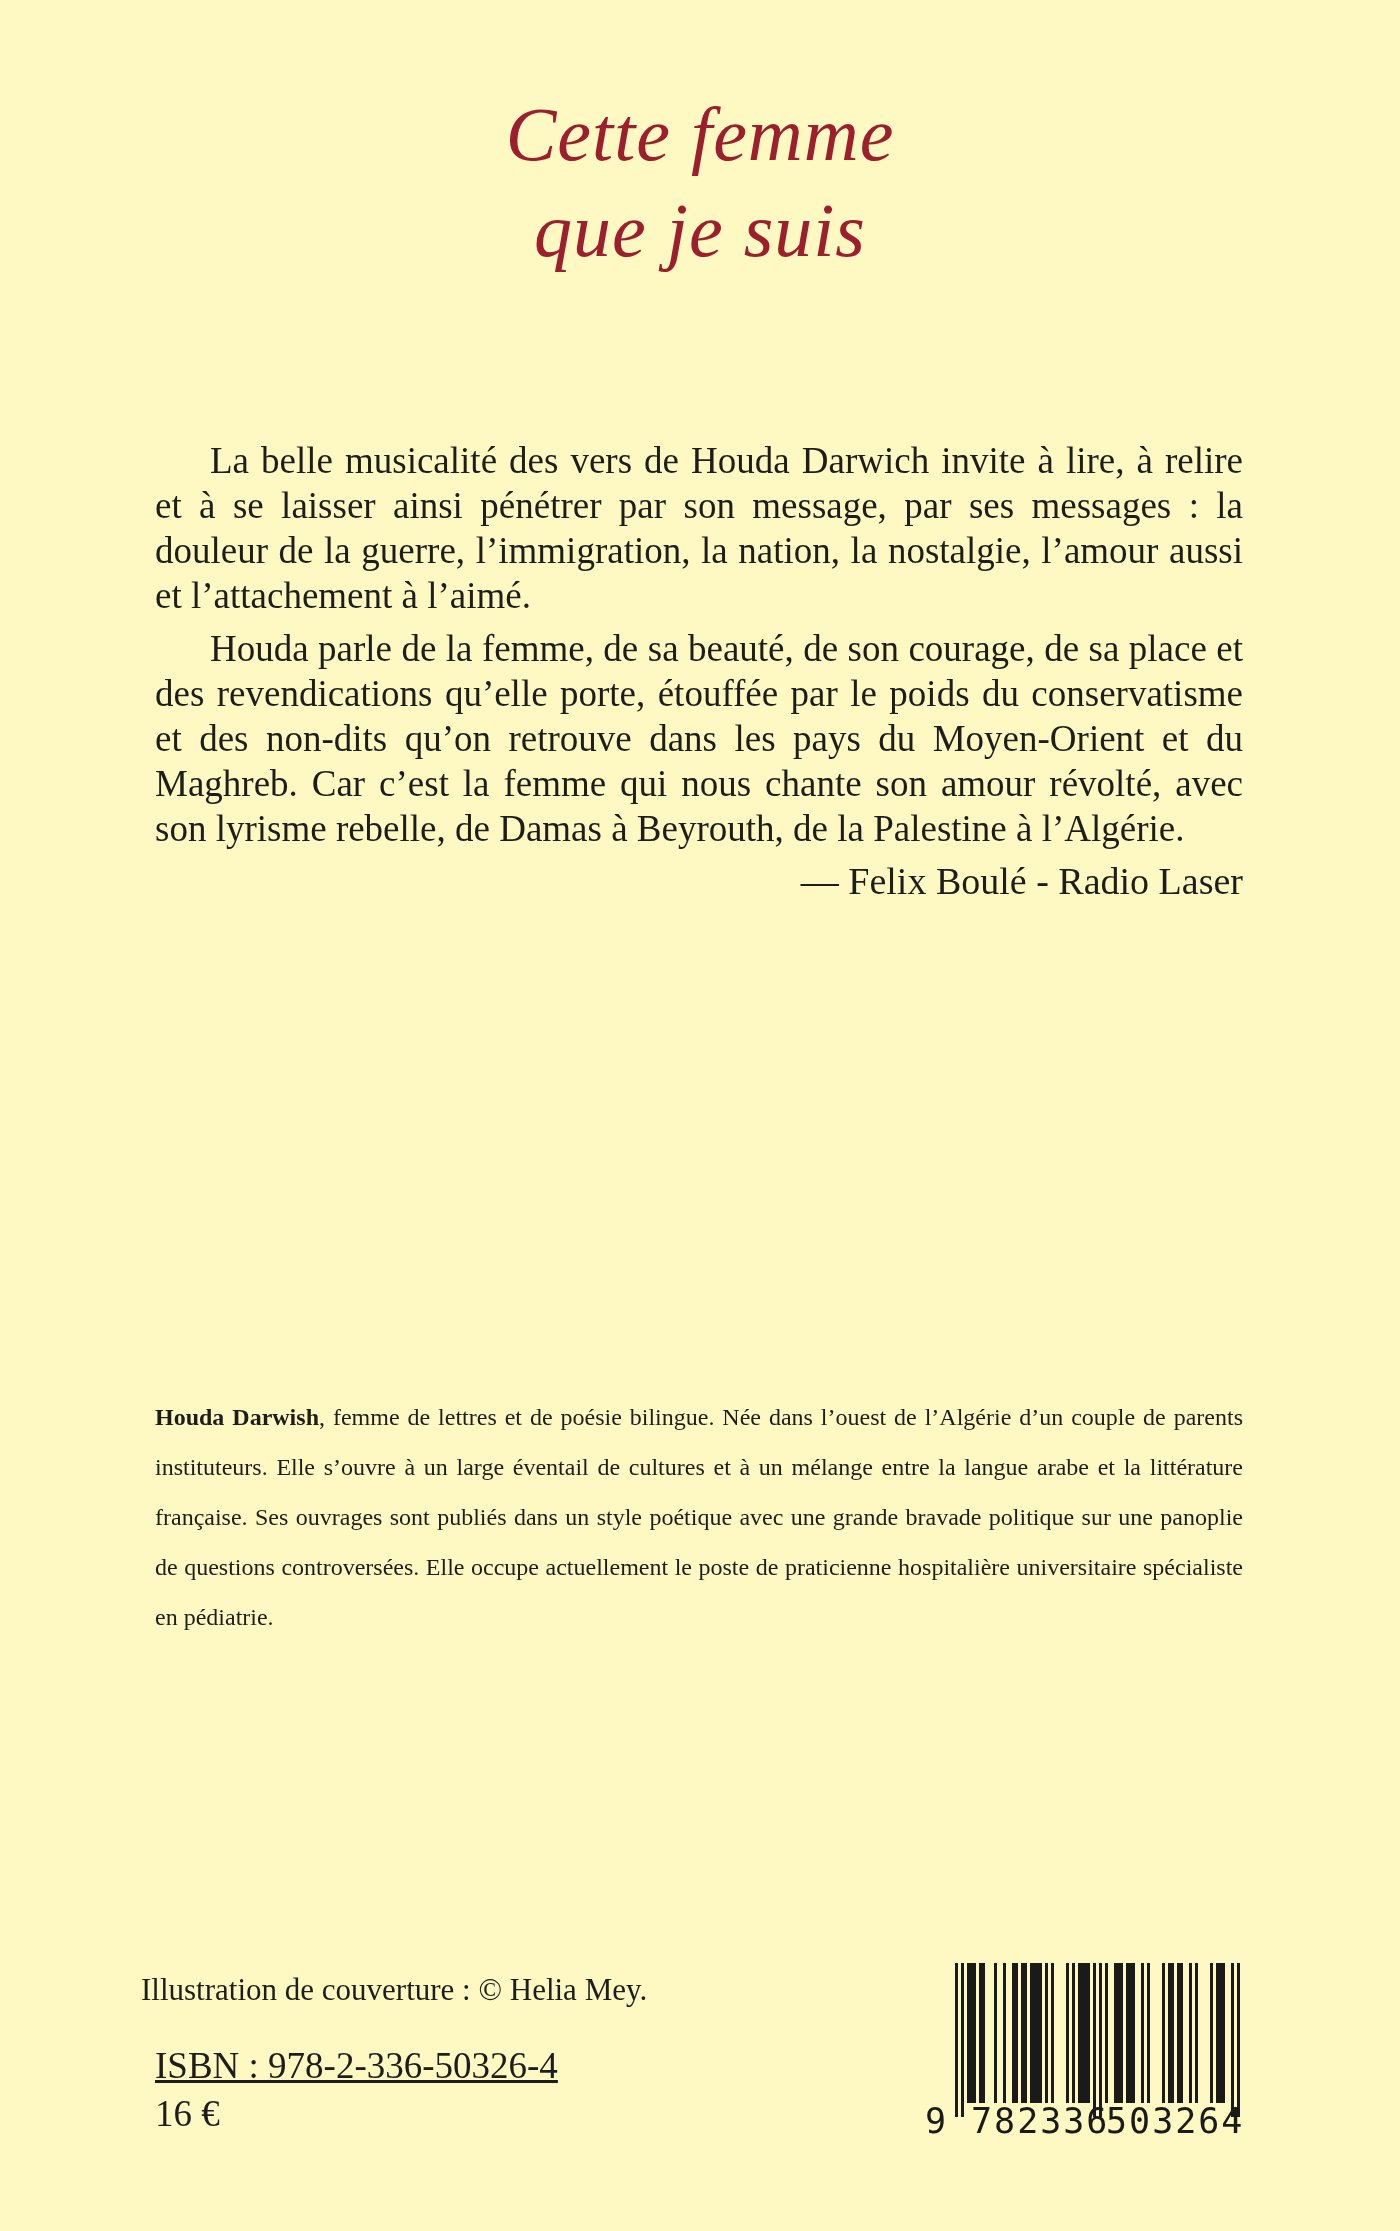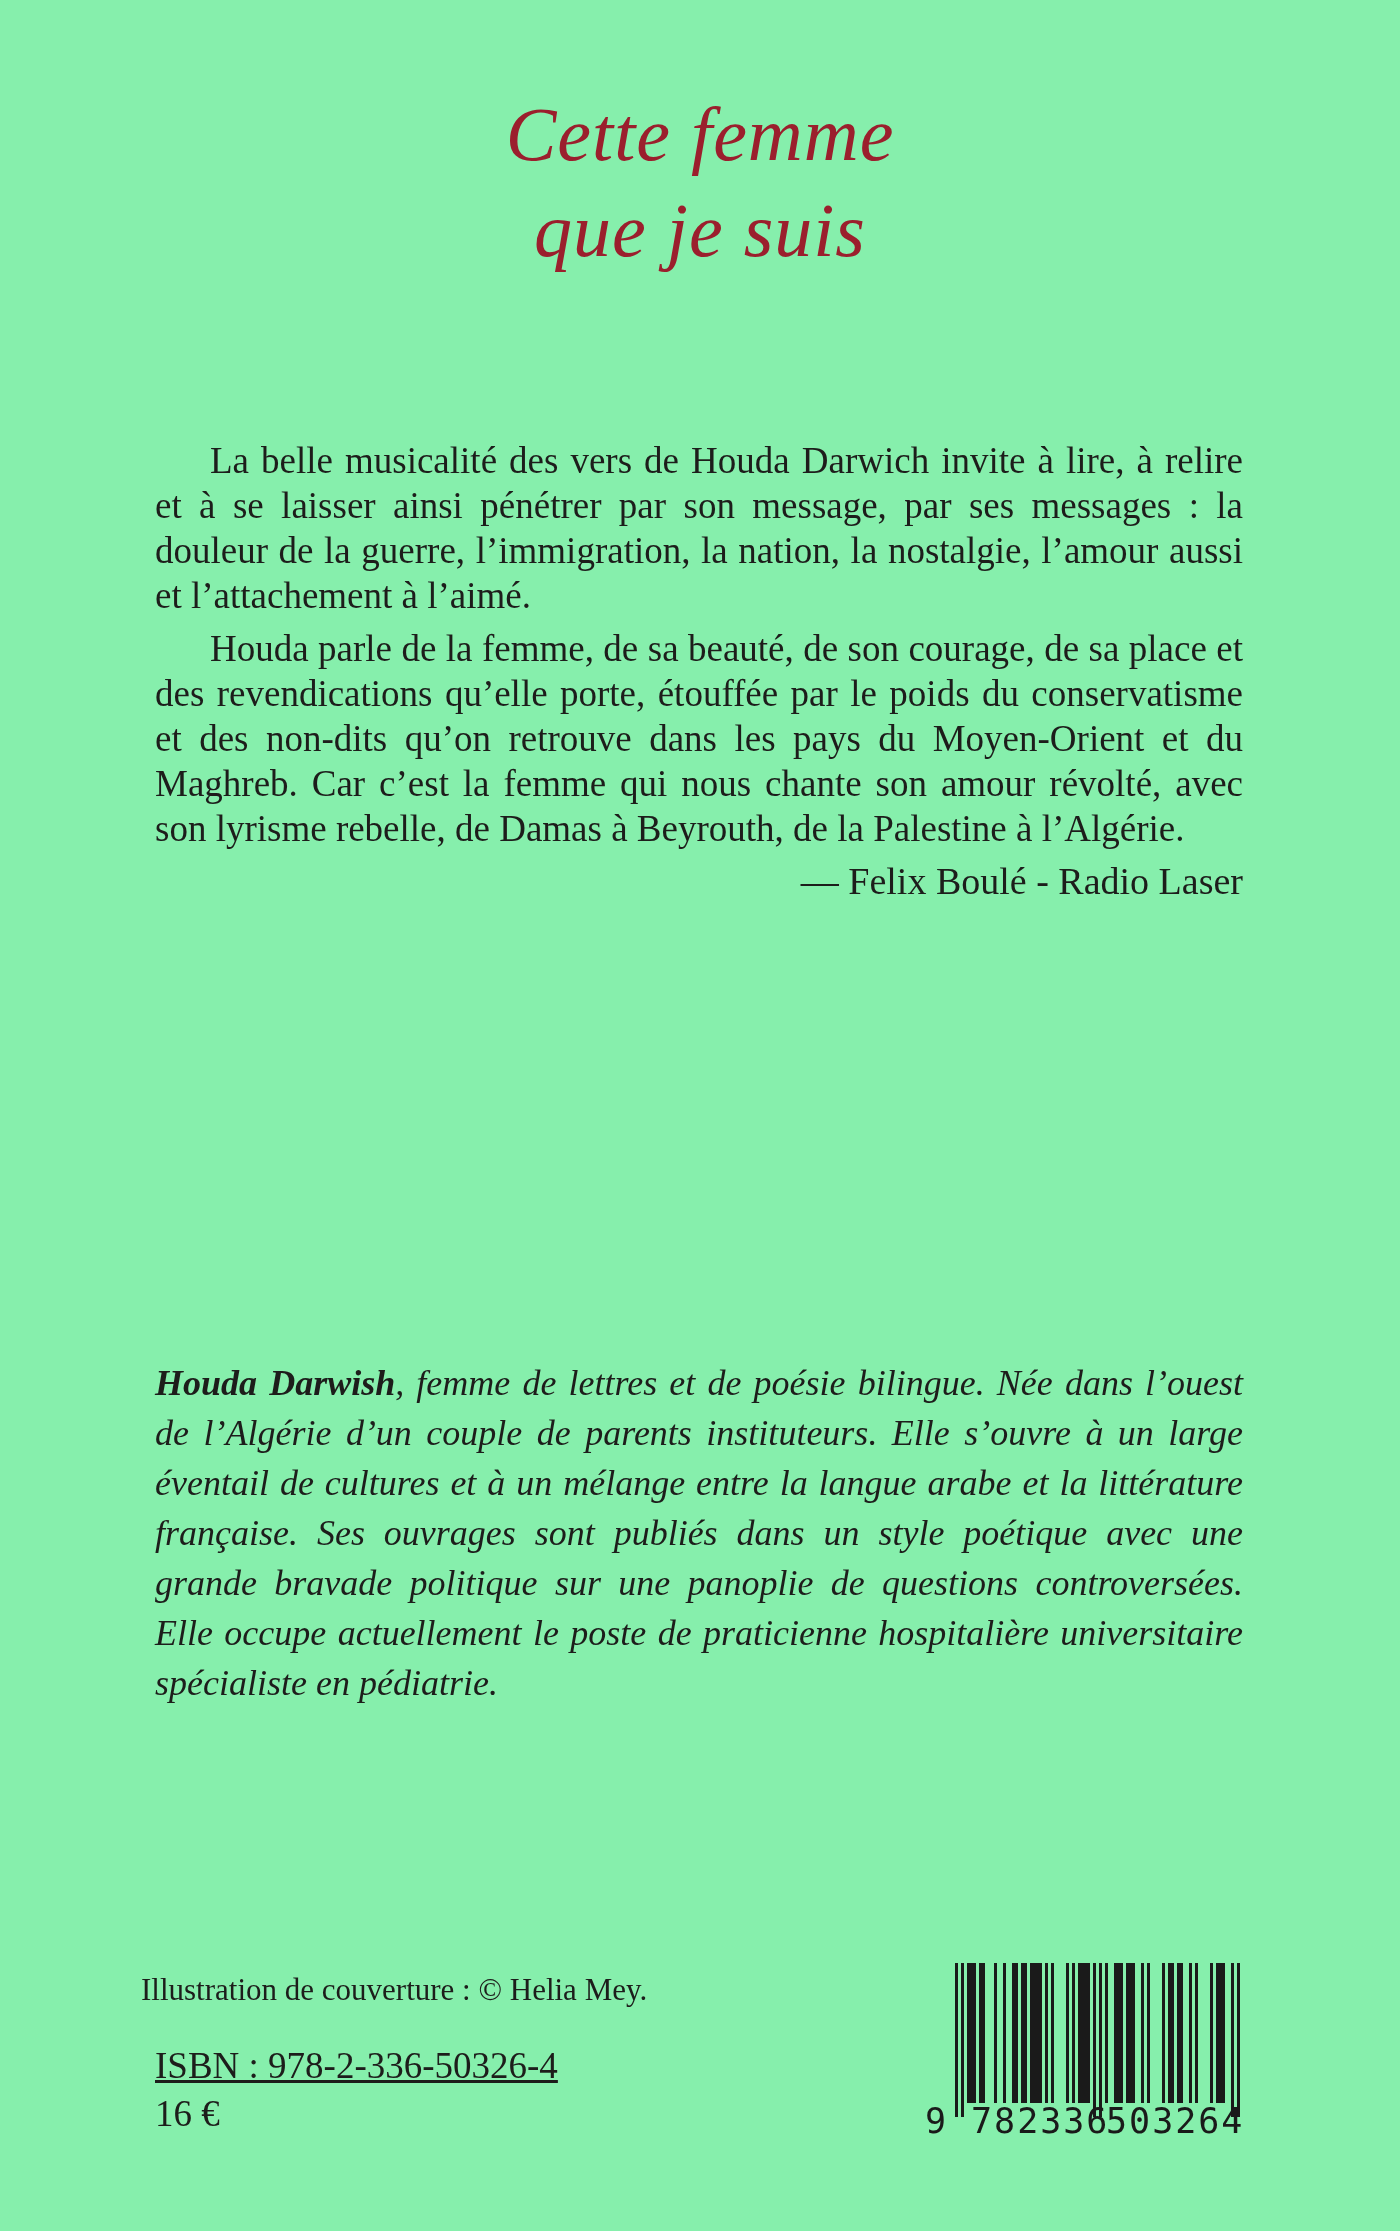--- a/index.html
+++ b/index.html
@@ -1,21 +1,21 @@
 <!DOCTYPE html>
 <html><head>
 <meta charset="utf-8">
 <style>
   html, body { margin: 0; padding: 0; background: #e8e8e8; }
   .page {
     position: relative;
     width: 1400px;
     height: 2231px;
     margin: 0 auto;
-    background: #86efac;
+    background: #fef9c3;
     font-family: "Liberation Serif", serif;
     color: #1d1d1b;
     overflow: hidden;
   }
 
   
   .title-block {
     position: absolute;
     top: 86px;
     left: 0;
@@ -47,25 +47,24 @@
     margin-top: 38px;
     text-align: right;
     text-indent: 0;
     font-size: 38px;
   }
 
   
   .bio-block {
     position: absolute;
     left: 155px;
-    top: 1358px;
+    top: 1392px;
     width: 1088px;
-    font-size: 36px;
+    font-size: 24px;
     line-height: 50px;
-    font-style: italic;
     text-align: justify;
   }
   .bio-name { font-weight: bold; }
 
   
   .credit-line {
     position: absolute;
     left: 141px;
     top: 1972px;
     font-size: 31px;

